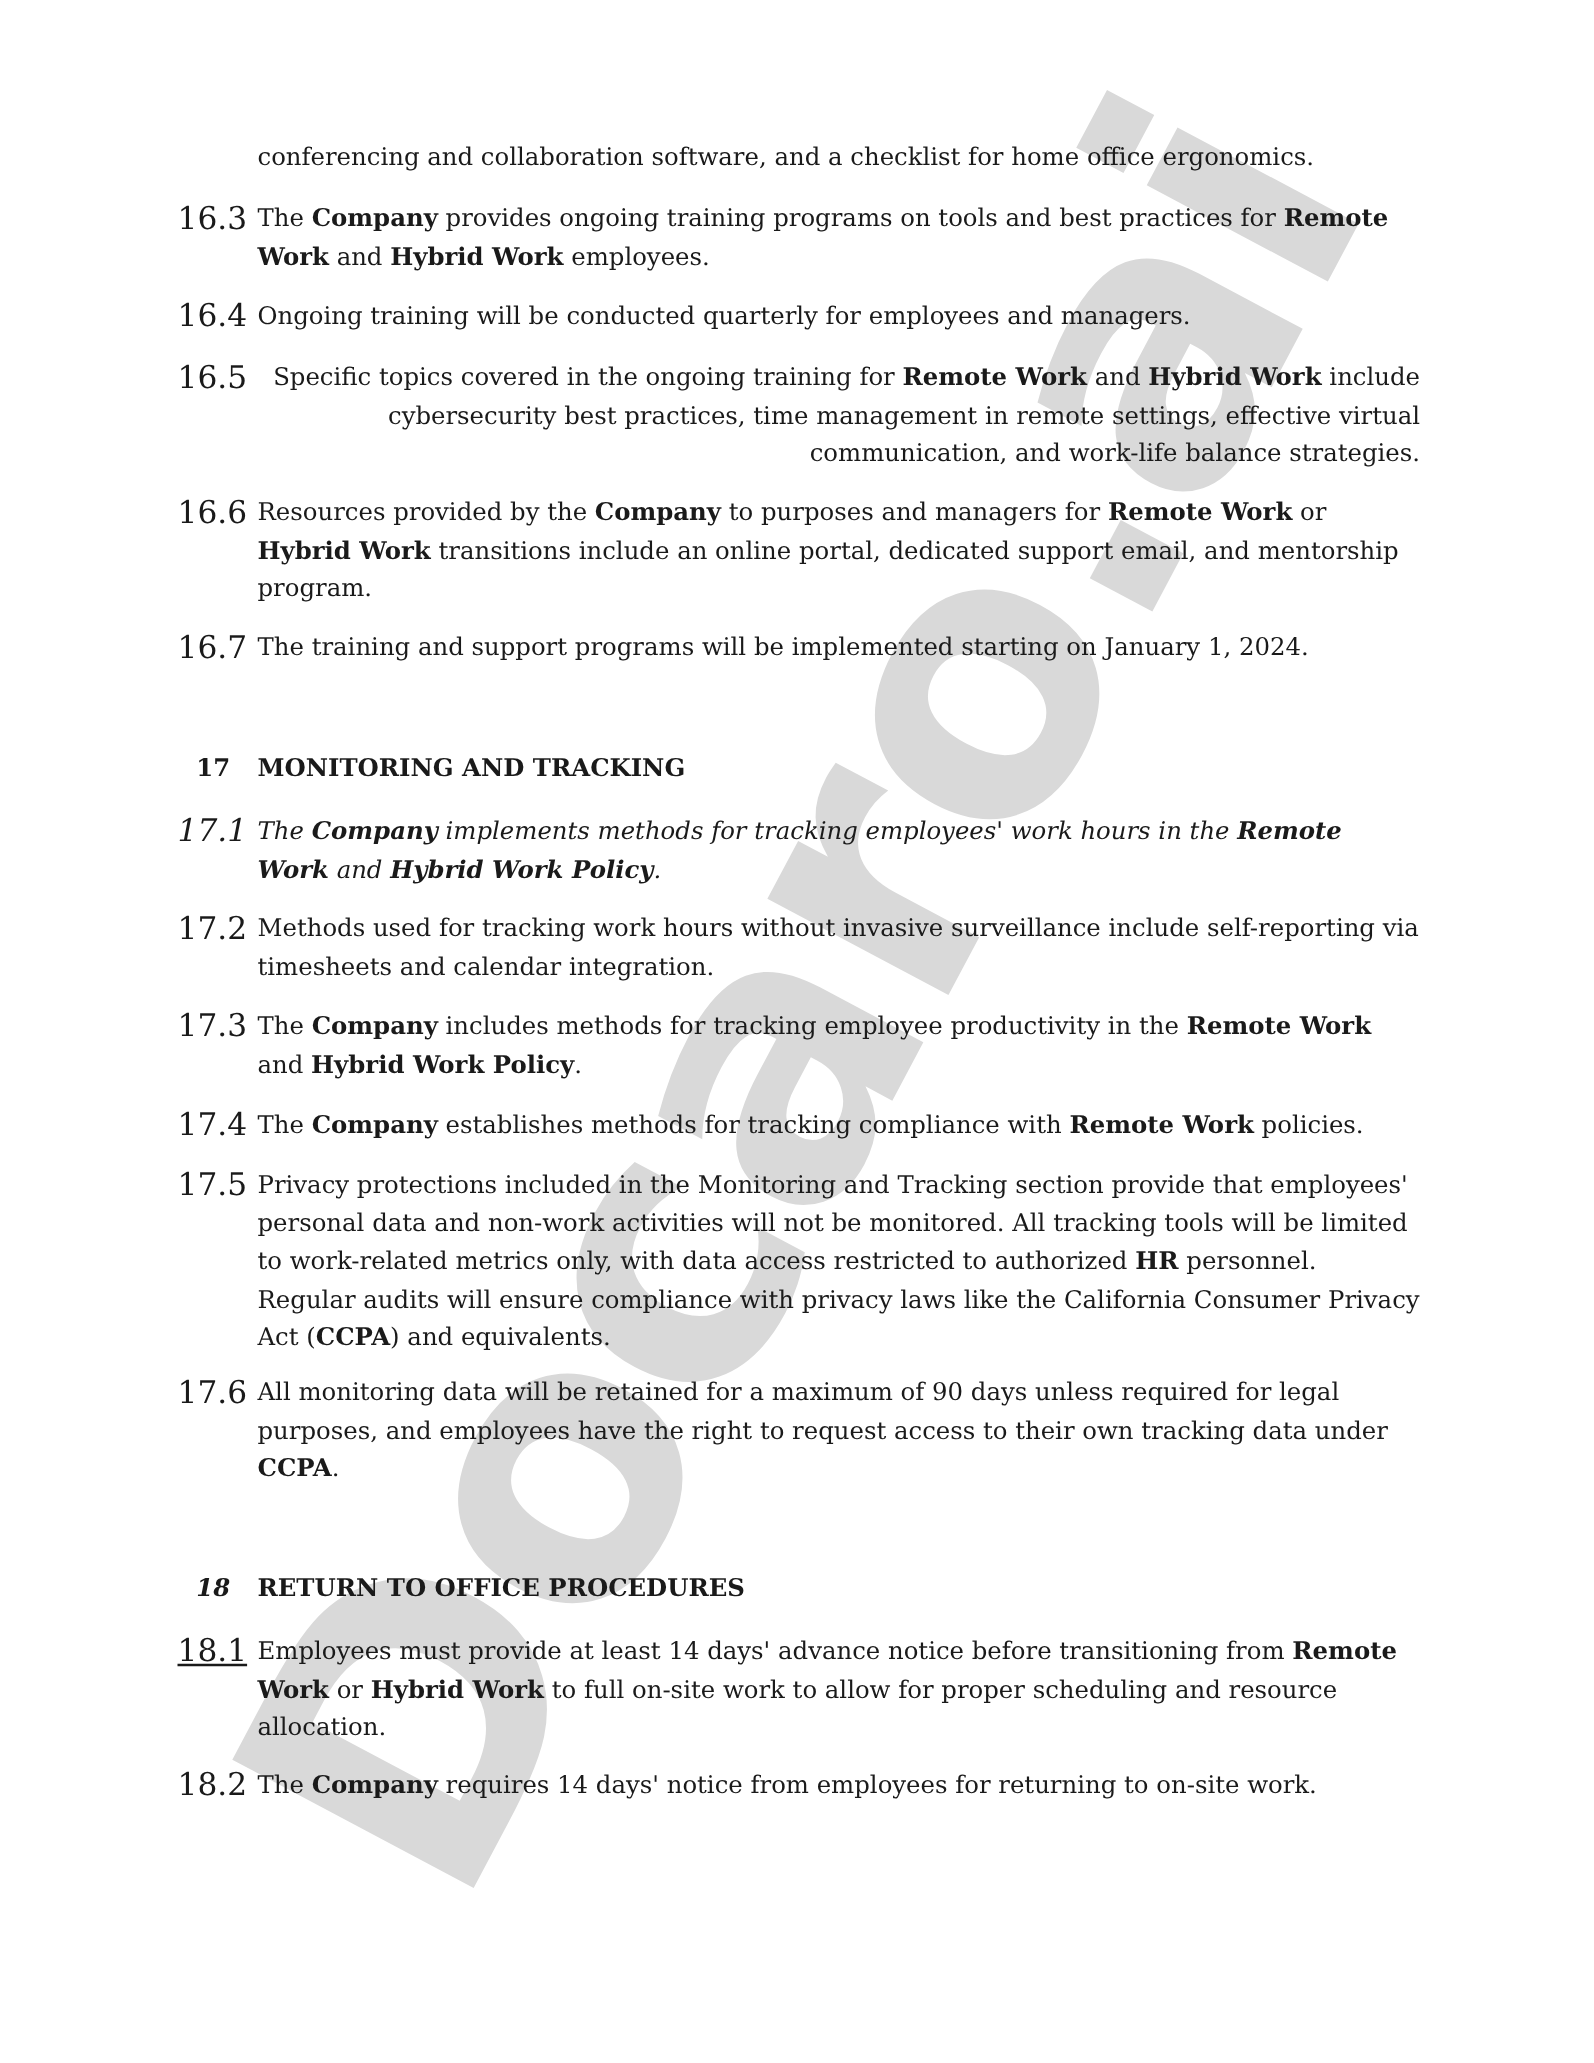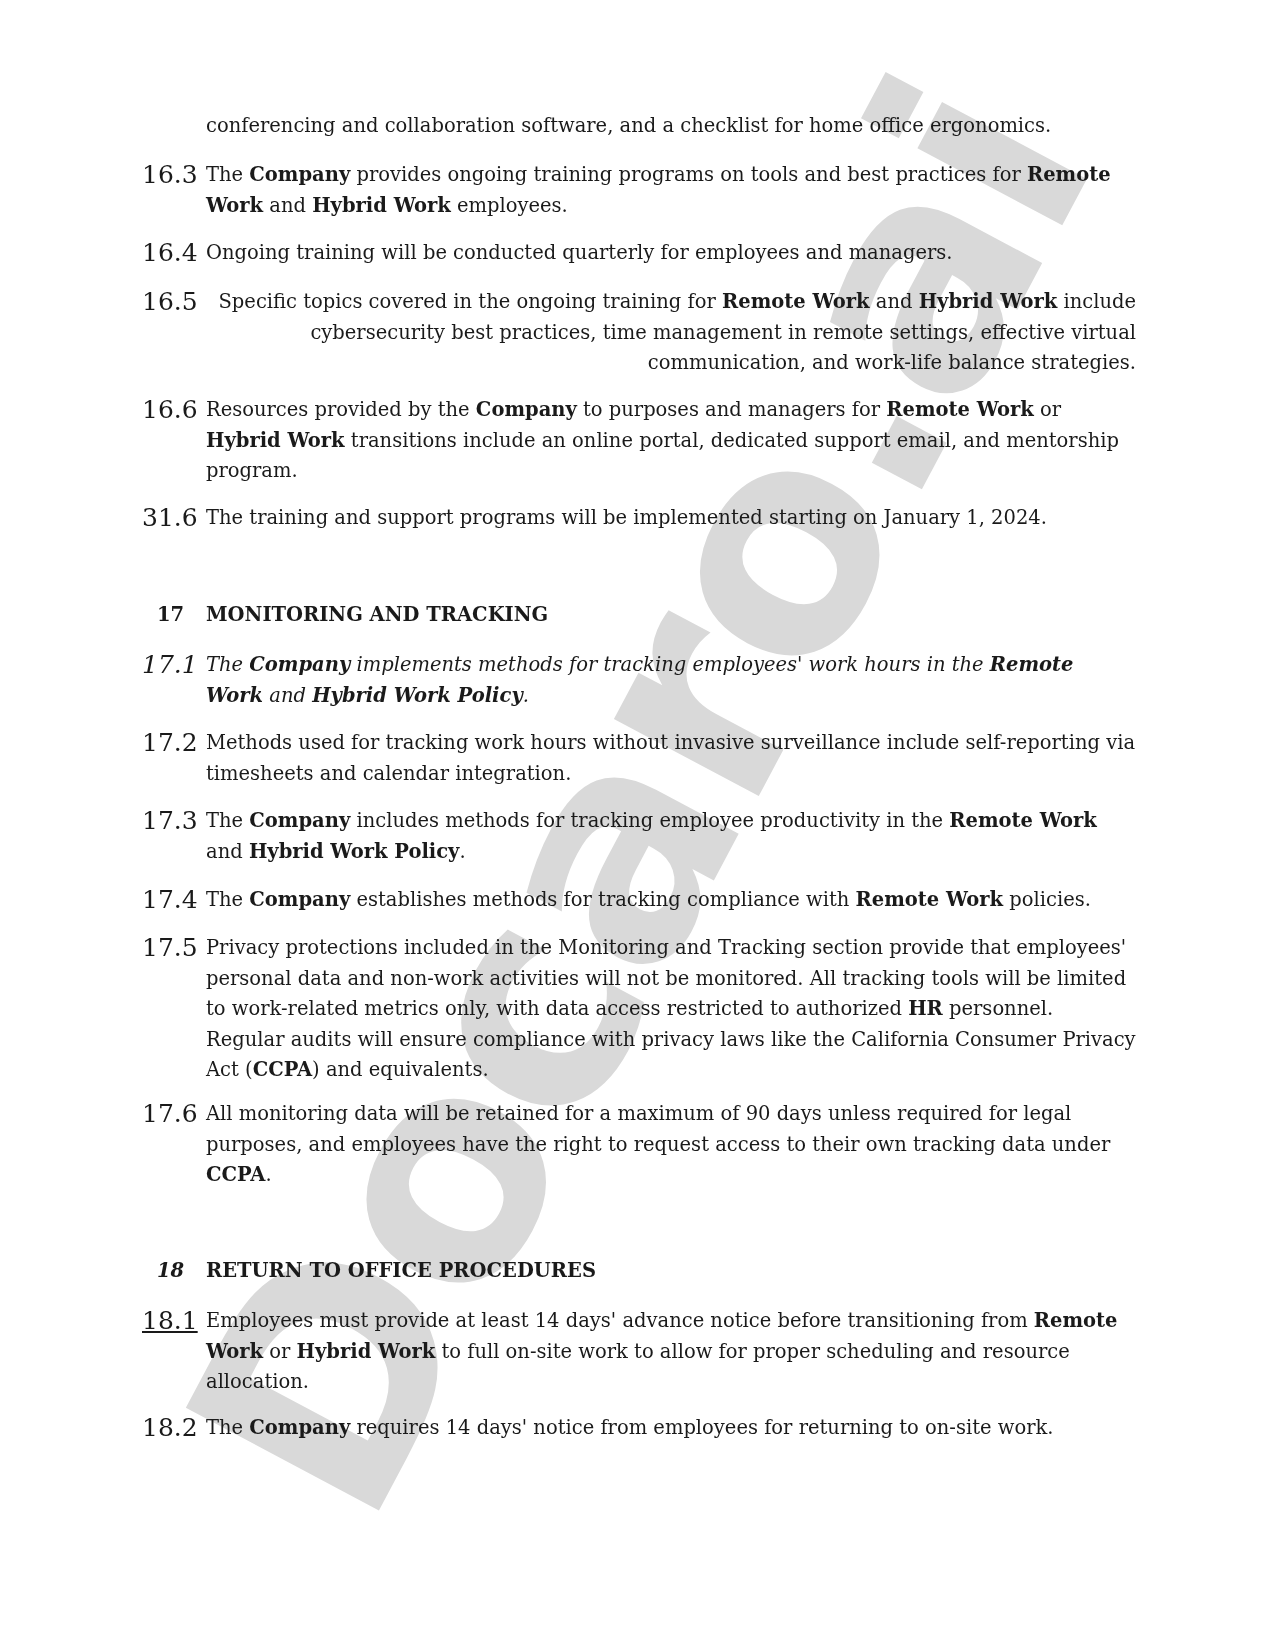--- a/index.html
+++ b/index.html
@@ -54,21 +54,21 @@
     <div class="num" style="top:287px;">16.5</div>
     <div class="para" style="top:287px;text-align:right;">
       <span>Specific topics covered in the ongoing training for </span><b>Remote Work</b><span> and </span><b>Hybrid Work</b><span> include cybersecurity best practices, time management in remote settings, effective virtual communication, and work-life balance strategies.</span>
     </div>
 
     <div class="num" style="top:395px;">16.6</div>
     <div class="para" style="top:395px;">
       <span>Resources provided by the </span><b>Company</b><span> to purposes and managers for </span><b>Remote Work</b><span> or </span><b>Hybrid Work</b><span> transitions include an online portal, dedicated support email, and mentorship program.</span>
     </div>
 
-    <div class="num" style="top:503px;">31.6</div>
+    <div class="num" style="top:503px;">16.7</div>
     <div class="para" style="top:503px;">
       <span>The training and support programs will be implemented starting on January 1, 2024.</span>
     </div>
 
     <div class="heading-num" style="top:600px;">17</div>
     <div class="heading" style="top:600px;">MONITORING AND TRACKING</div>
 
     <div class="num" style="top:650px;font-style:italic;">17.1</div>
     <div class="para" style="top:650px;font-style:italic;">
       <span>The </span><b>Company</b><span> implements methods for tracking employees' work hours in the </span><b>Remote Work</b><span> and </span><b>Hybrid Work Policy</b><span>.</span>

